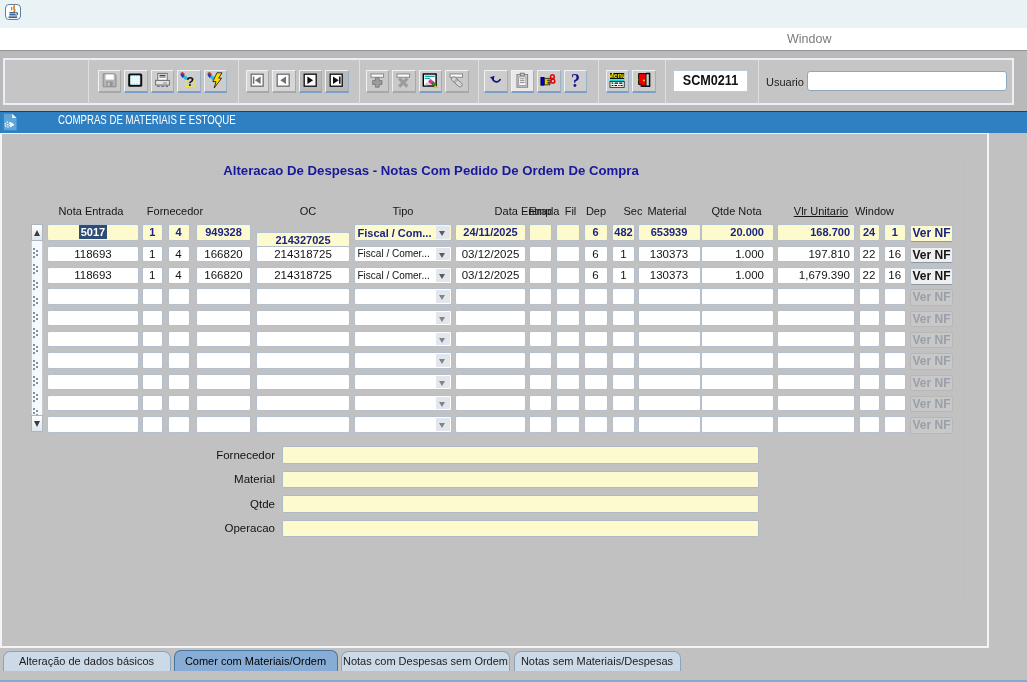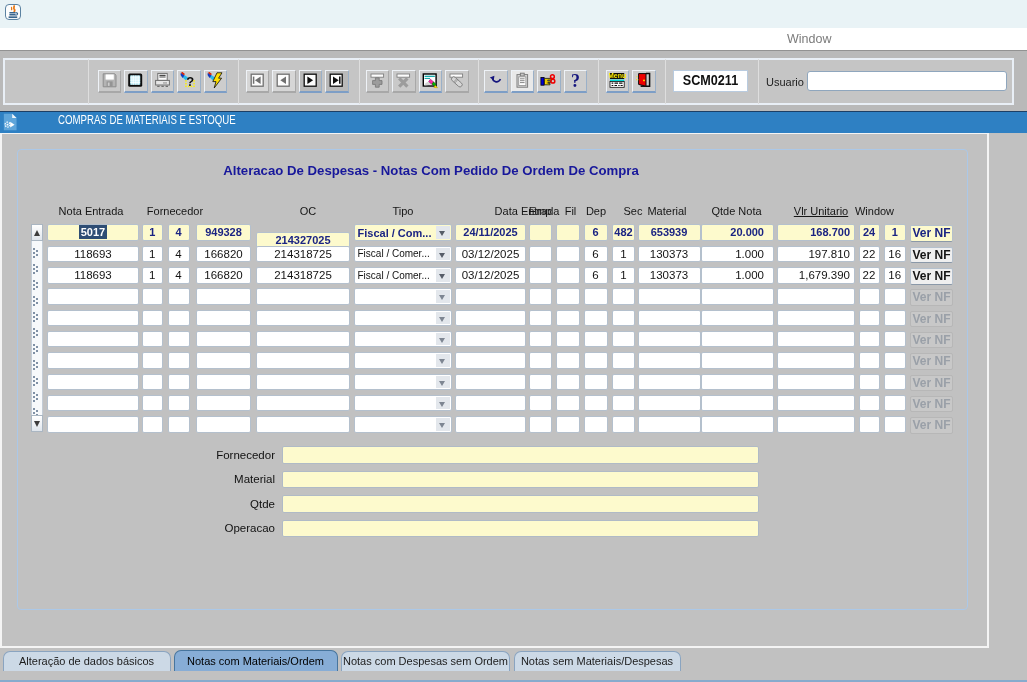--- a/index.html
+++ b/index.html
@@ -538,16 +538,16 @@
 <div class="flab" style="top:448.5px;">Fornecedor</div>
 <div class="finp" style="top:446px;"></div>
 <div class="flab" style="top:473px;">Material</div>
 <div class="finp" style="top:470.5px;"></div>
 <div class="flab" style="top:497.5px;">Qtde</div>
 <div class="finp" style="top:495px;"></div>
 <div class="flab" style="top:521.5px;">Operacao</div>
 <div class="finp" style="top:519.5px;"></div>
 
 <div class="tab" style="left:2.5px;width:168px;">Alteração de dados básicos</div>
-<div class="tab seltab" style="left:173.5px;width:164px;">Notas com Materiais/Ordem</div>
+<div class="tab seltab" style="left:173.5px;width:164px;">Comer com Materiais/Ordem</div>
 <div class="tab" style="left:341px;width:169px;">Notas com Despesas sem Ordem</div>
 <div class="tab" style="left:513.5px;width:167px;">Notas sem Materiais/Despesas</div>
 
 <div class="bottomline"></div>
 </body></html>

